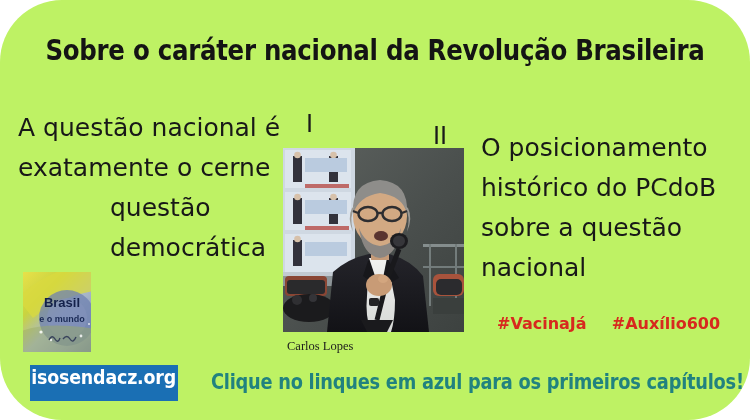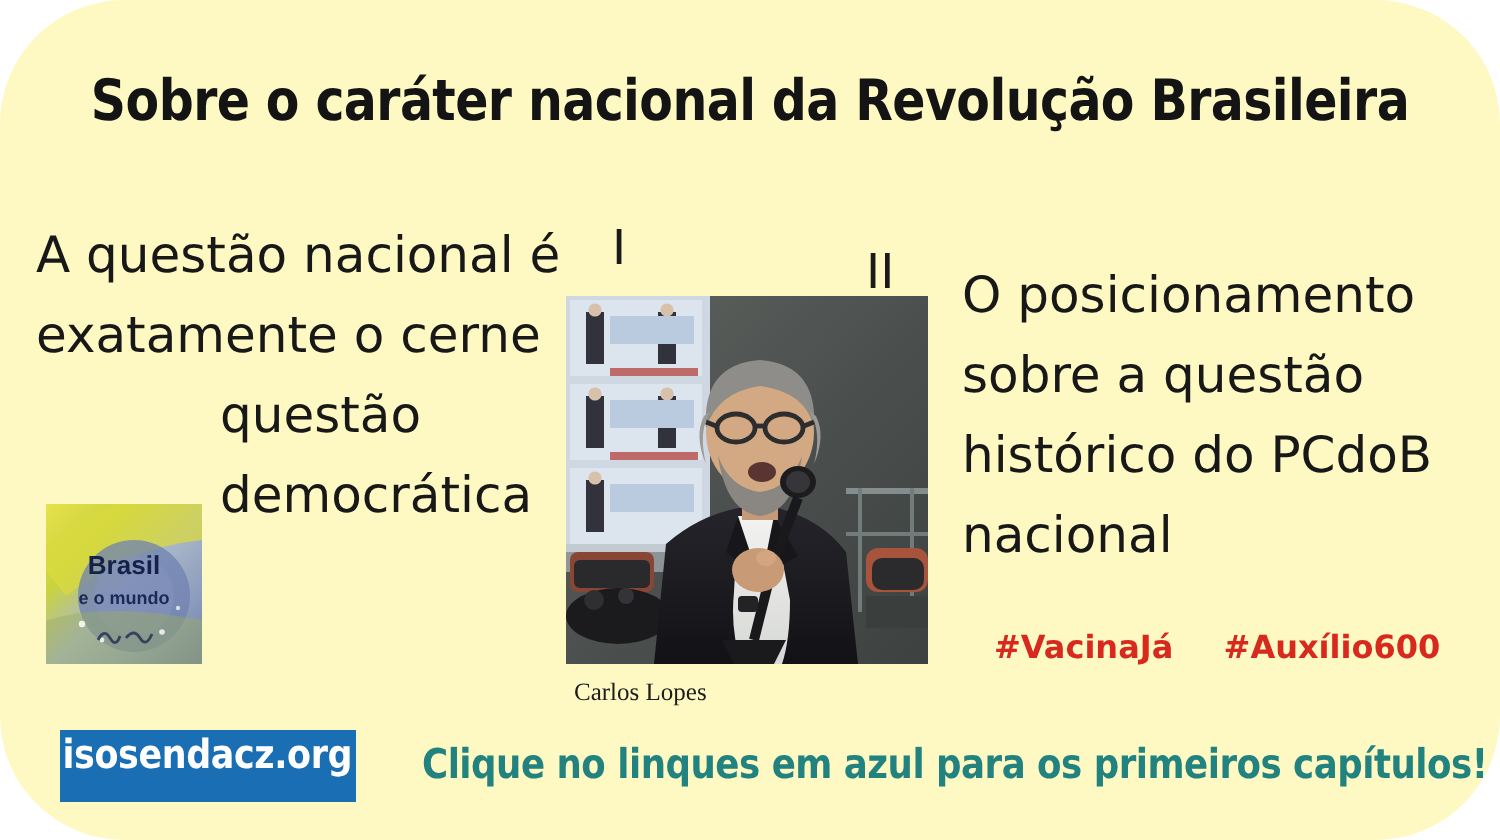--- a/index.html
+++ b/index.html
@@ -13,21 +13,21 @@
     overflow: hidden;
     font-family: "Liberation Sans", sans-serif;
   }
 
   #card {
     position: absolute;
     left: 0px;
     top: 0px;
     width: 750px;
     height: 420px;
-    background: #fef9c3;
+    background: #bef264;
     border-radius: 62px;
     overflow: hidden;
   }
 
   
   #title {
     position: absolute;
     left: 0;
     top: 34px;
     width: 750px;
@@ -86,22 +86,22 @@
     font-family: Liberation Serif, serif;
     font-size: 12.5px;
     color: #1c1c1c;
     white-space: nowrap;
   }
 
   
   #book {
     position: absolute;
     left: 23px;
-    top: 252px;
-    width: 78px;
+    top: 272px;
+    width: 68px;
     height: 80px;
     overflow: hidden;
     text-align: center;
   }
   #book svg { display: block; }
 
   
   #hashtags {
     position: absolute;
     left: 497px;
@@ -162,22 +162,22 @@
 
   <div class="col" id="col-left">
     <div class="line">A questão nacional é</div>
     <div class="line">exatamente o cerne</div>
     <div class="line indent">questão</div>
     <div class="line indent">democrática</div>
   </div>
 
   <div class="col" id="col-right">
     <div class="line">O posicionamento</div>
+    <div class="line">histórico do PCdoB</div>
     <div class="line">sobre a questão</div>
-    <div class="line">histórico do PCdoB</div>
     <div class="line">nacional</div>
   </div>
 
   <div id="photo">
     <svg width="181" height="184" viewBox="0 0 181 184" xmlns="http://www.w3.org/2000/svg">
       <defs>
         <linearGradient id="wallg" x1="0" y1="0" x2="1" y2="1">
           <stop offset="0%" stop-color="#5e6360"></stop>
           <stop offset="55%" stop-color="#4a4f4d"></stop>
           <stop offset="100%" stop-color="#3d4240"></stop>

